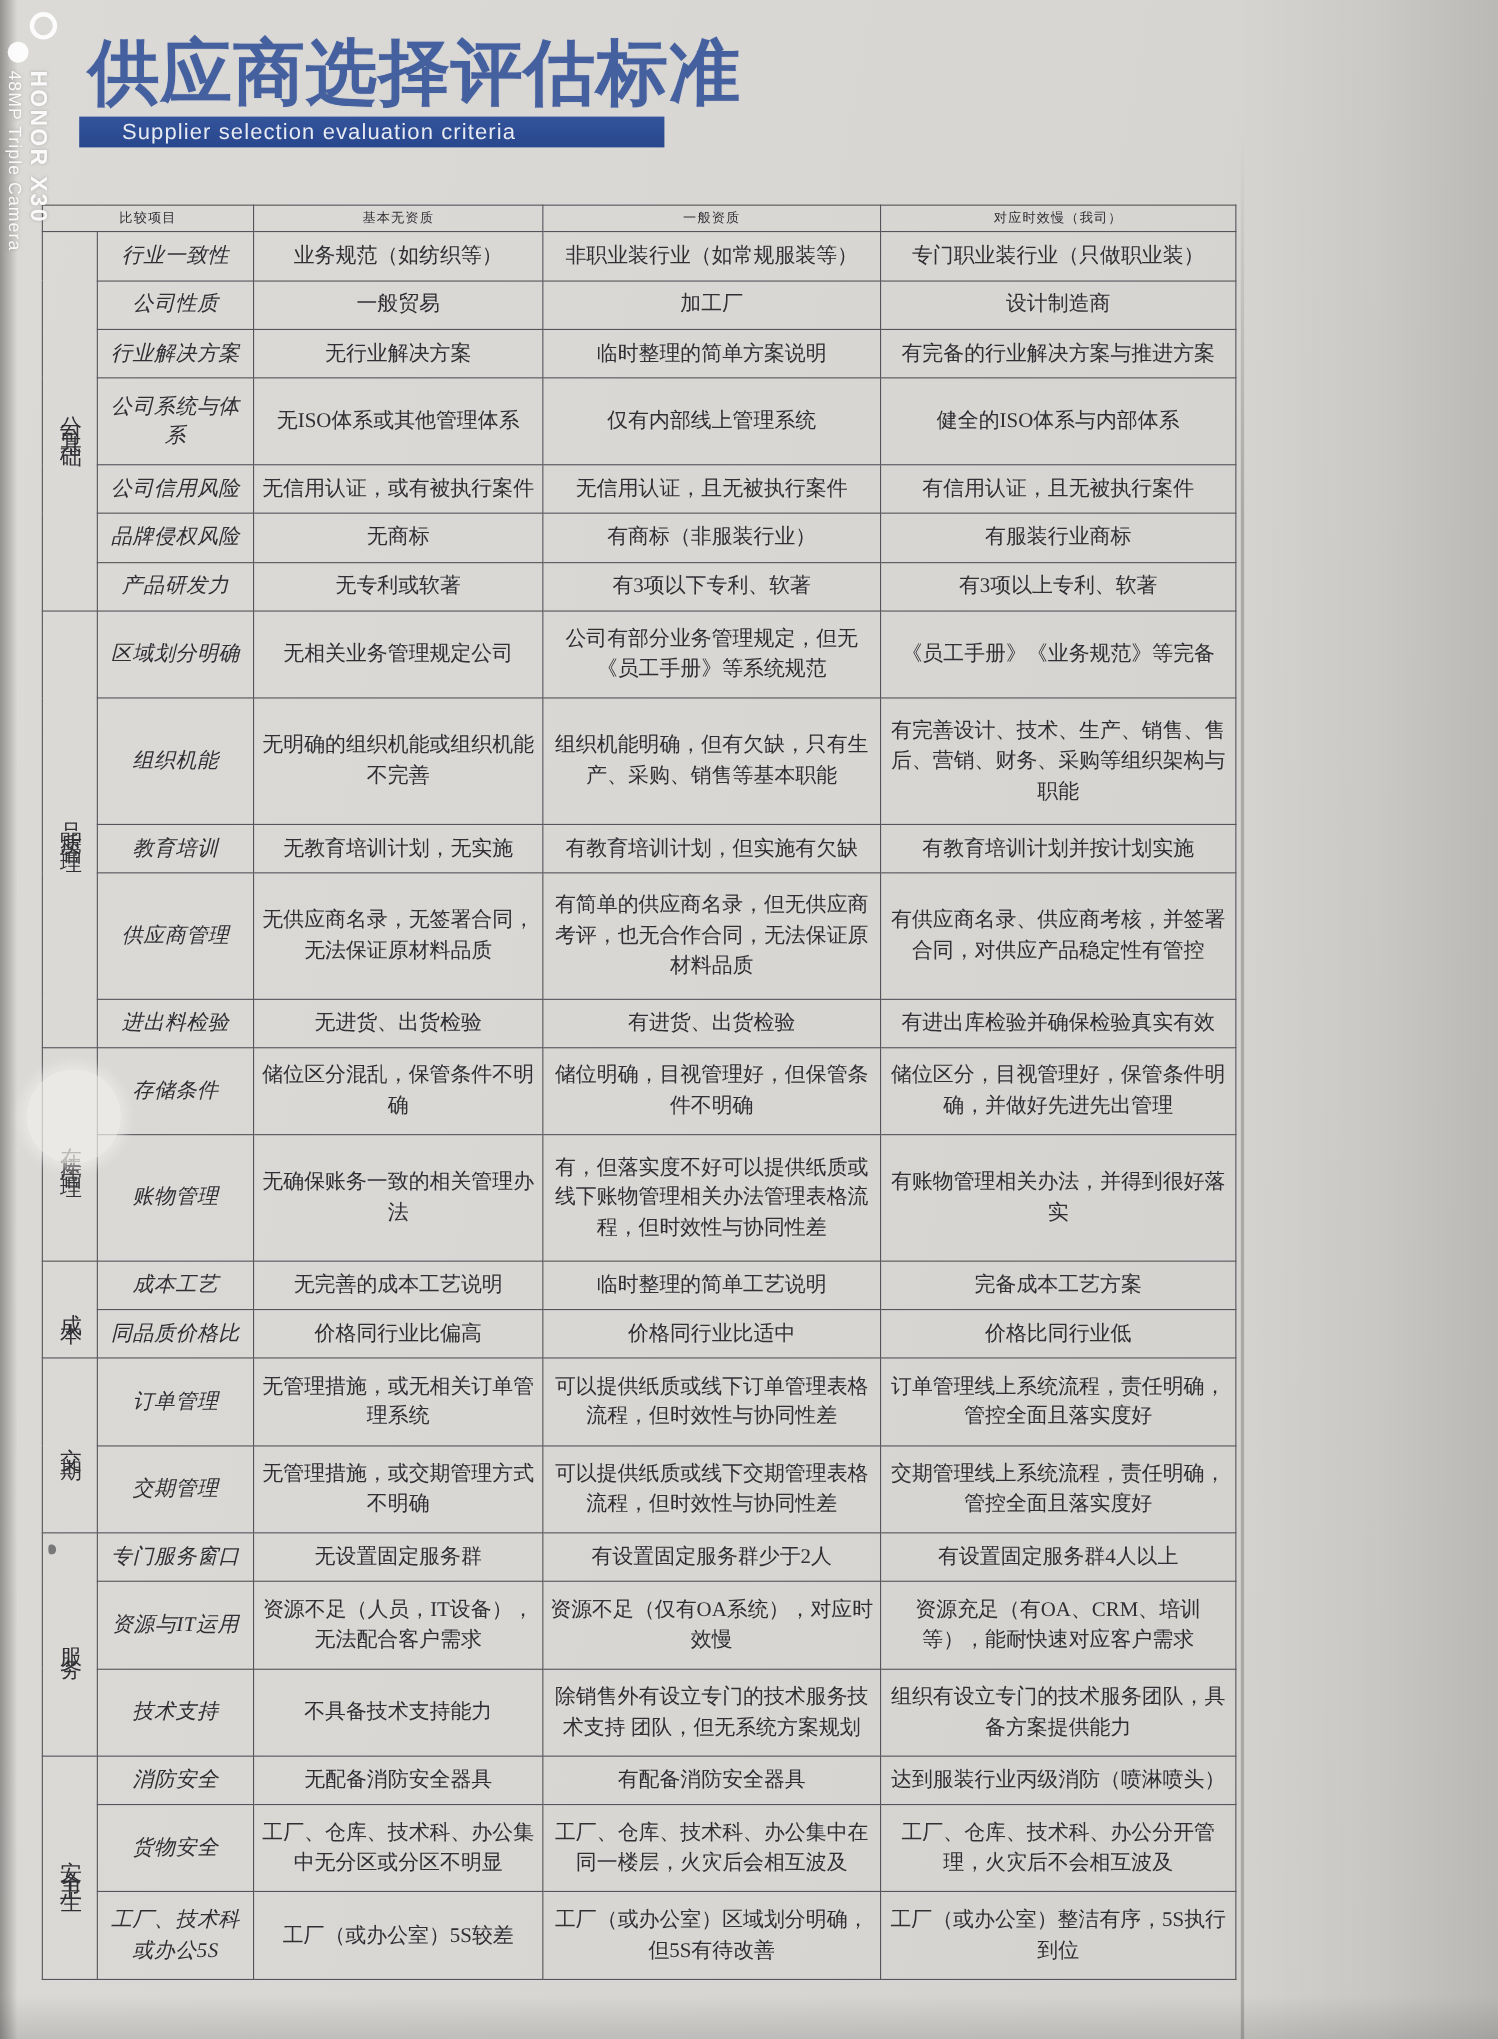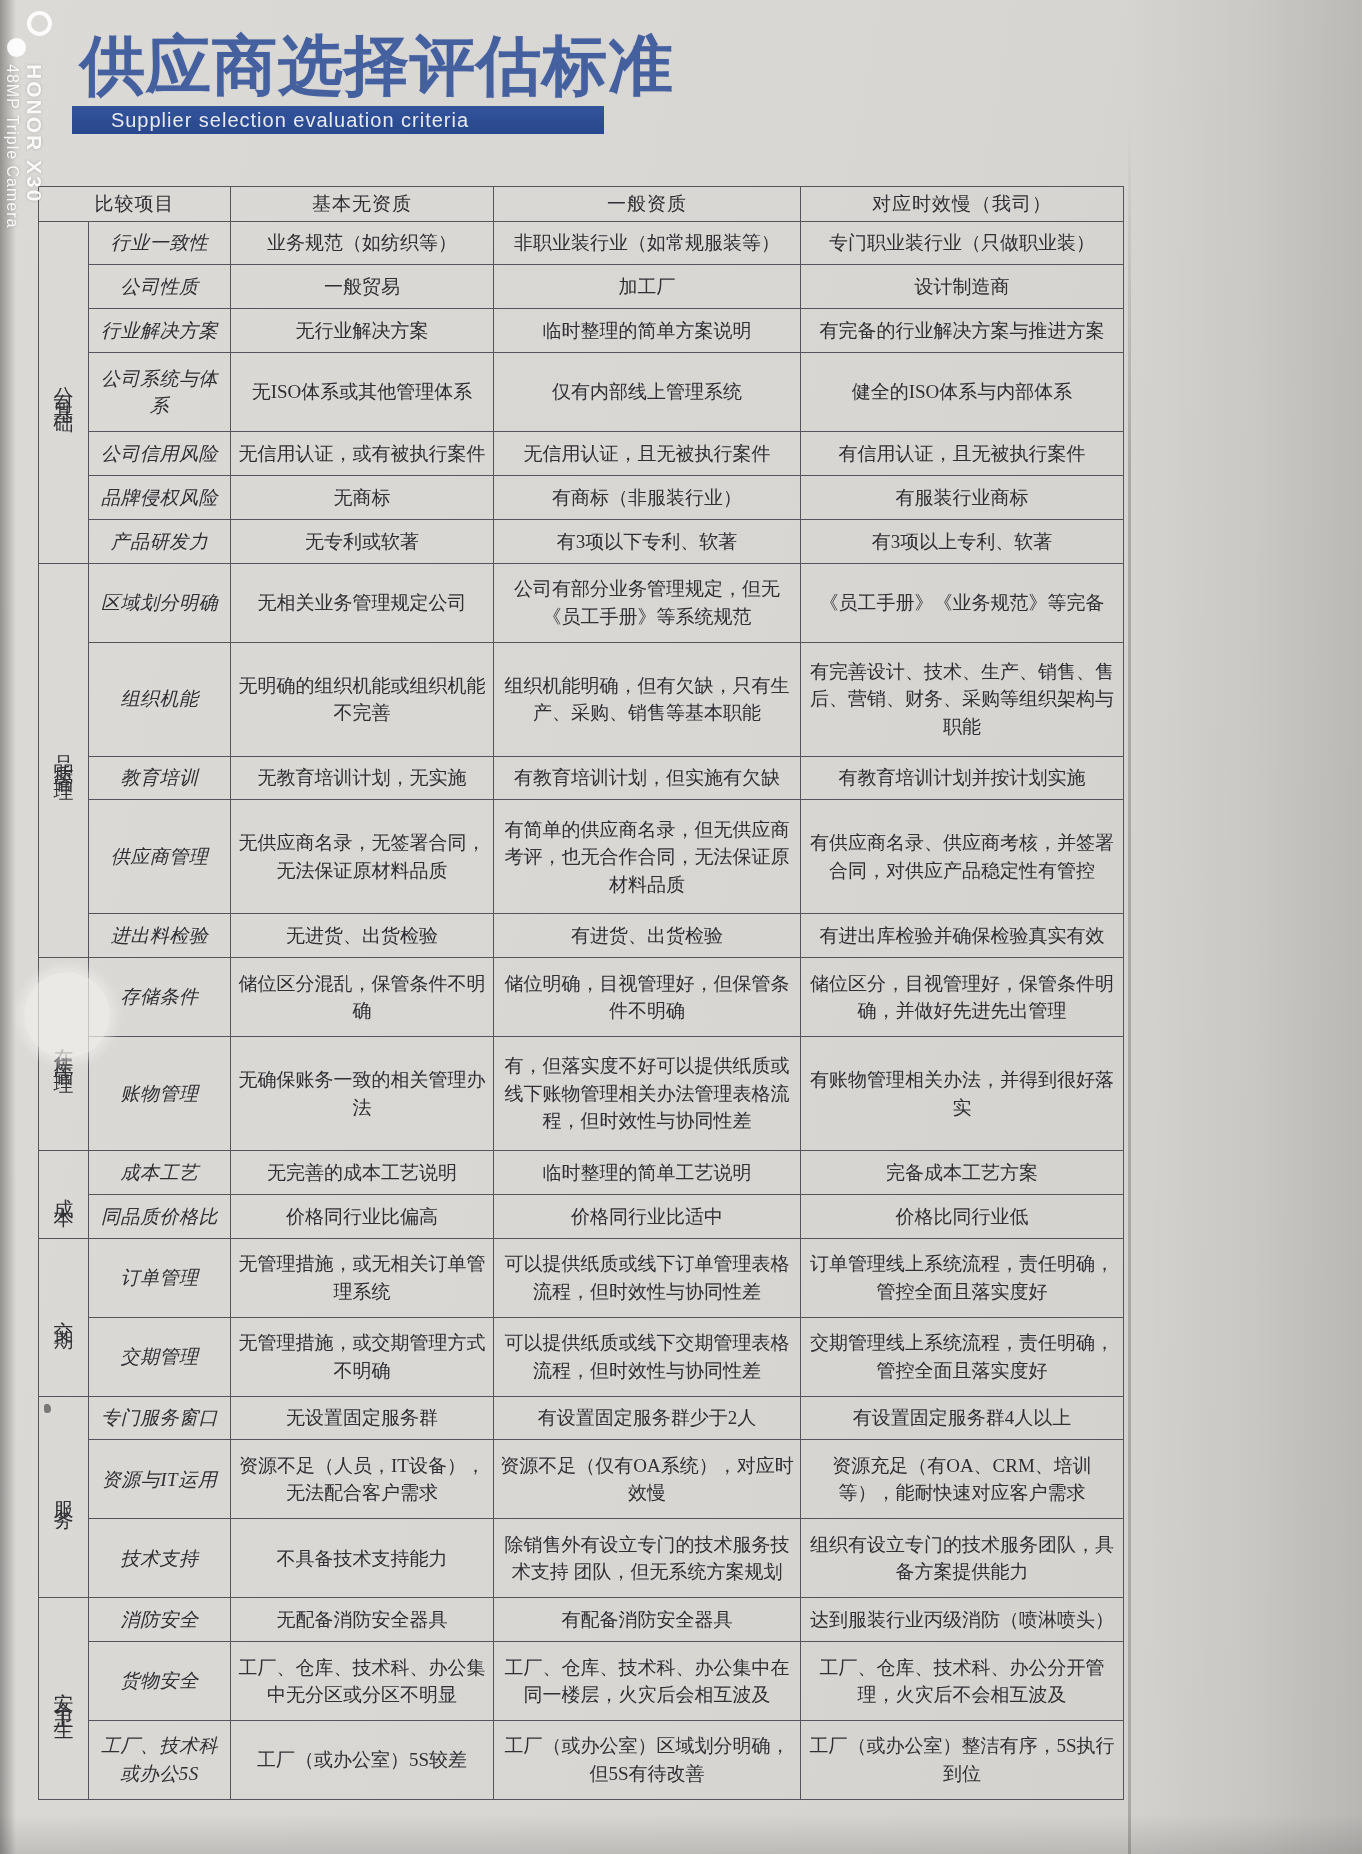--- a/index.html
+++ b/index.html
@@ -42,21 +42,21 @@
   .caption{position:absolute;left:38px;top:146px;width:1085px;
     text-align:center;font-size:22px;letter-spacing:2px;color:#2e2e33;
     font-family:"Liberation Serif","DejaVu Serif",serif;}
 
   
   .tbl-wrap{position:absolute;left:38px;top:186px;}
   table{border-collapse:collapse;table-layout:fixed;width:1085px;height:1614px;
     font-family:"Liberation Serif","DejaVu Serif",serif;}
   th,td{border:1px solid #54545a;padding:3px 6px;vertical-align:middle;
     font-size:19px;line-height:1.45;color:#2f2f34;text-align:center;font-weight:normal;}
-  thead th{font-size:19px;letter-spacing:1px;}
+  thead th{font-size:12px;letter-spacing:1px;}
   td.group{width:50px;padding:2px 0;}
   td.group .vtext{writing-mode:vertical-rl;text-orientation:upright;
     font-size:20px;letter-spacing:9px;display:inline-block;}
   td.item{letter-spacing:0.5px;font-style:italic;}
 
   
   .glare{position:absolute;left:24px;top:972px;width:86px;height:86px;border-radius:50%;
     background:rgba(240,239,236,.72);box-shadow:0 0 10px 6px rgba(240,239,236,.55);z-index:20;}
   .speck{position:absolute;left:44px;top:1404px;width:7px;height:9px;background:rgba(40,40,45,.55);
     border-radius:40% 60% 55% 45%;z-index:21;}

